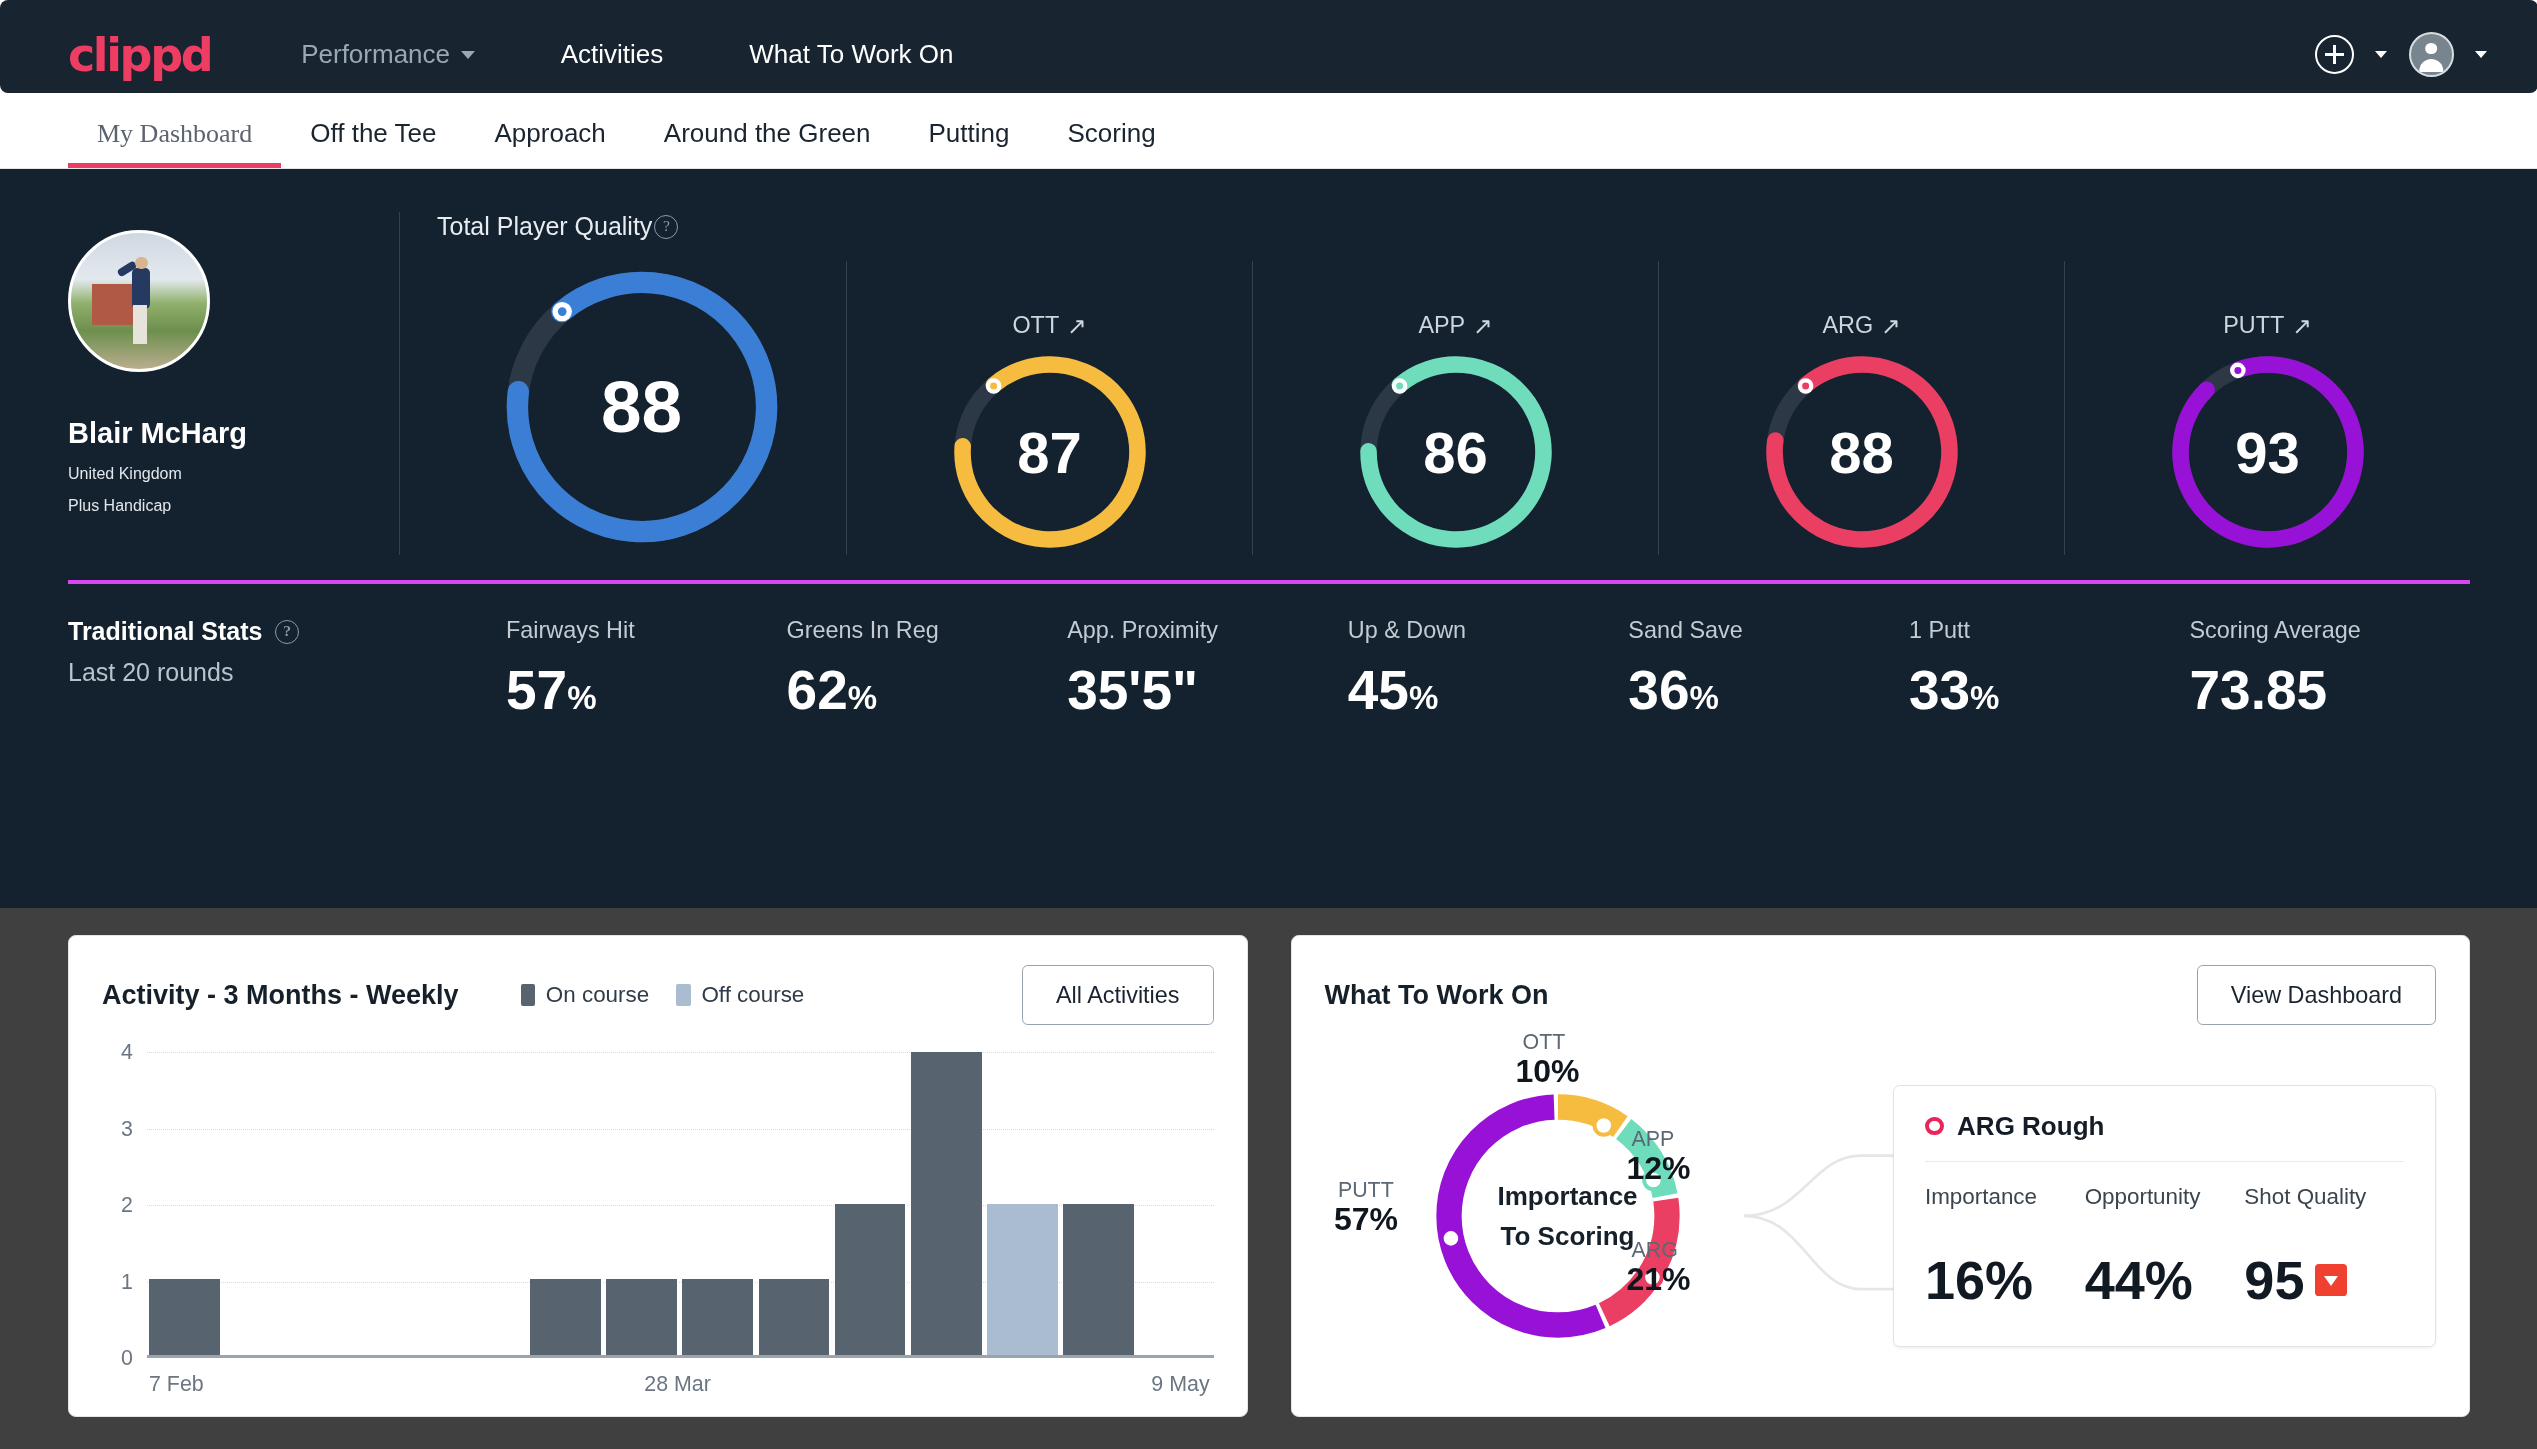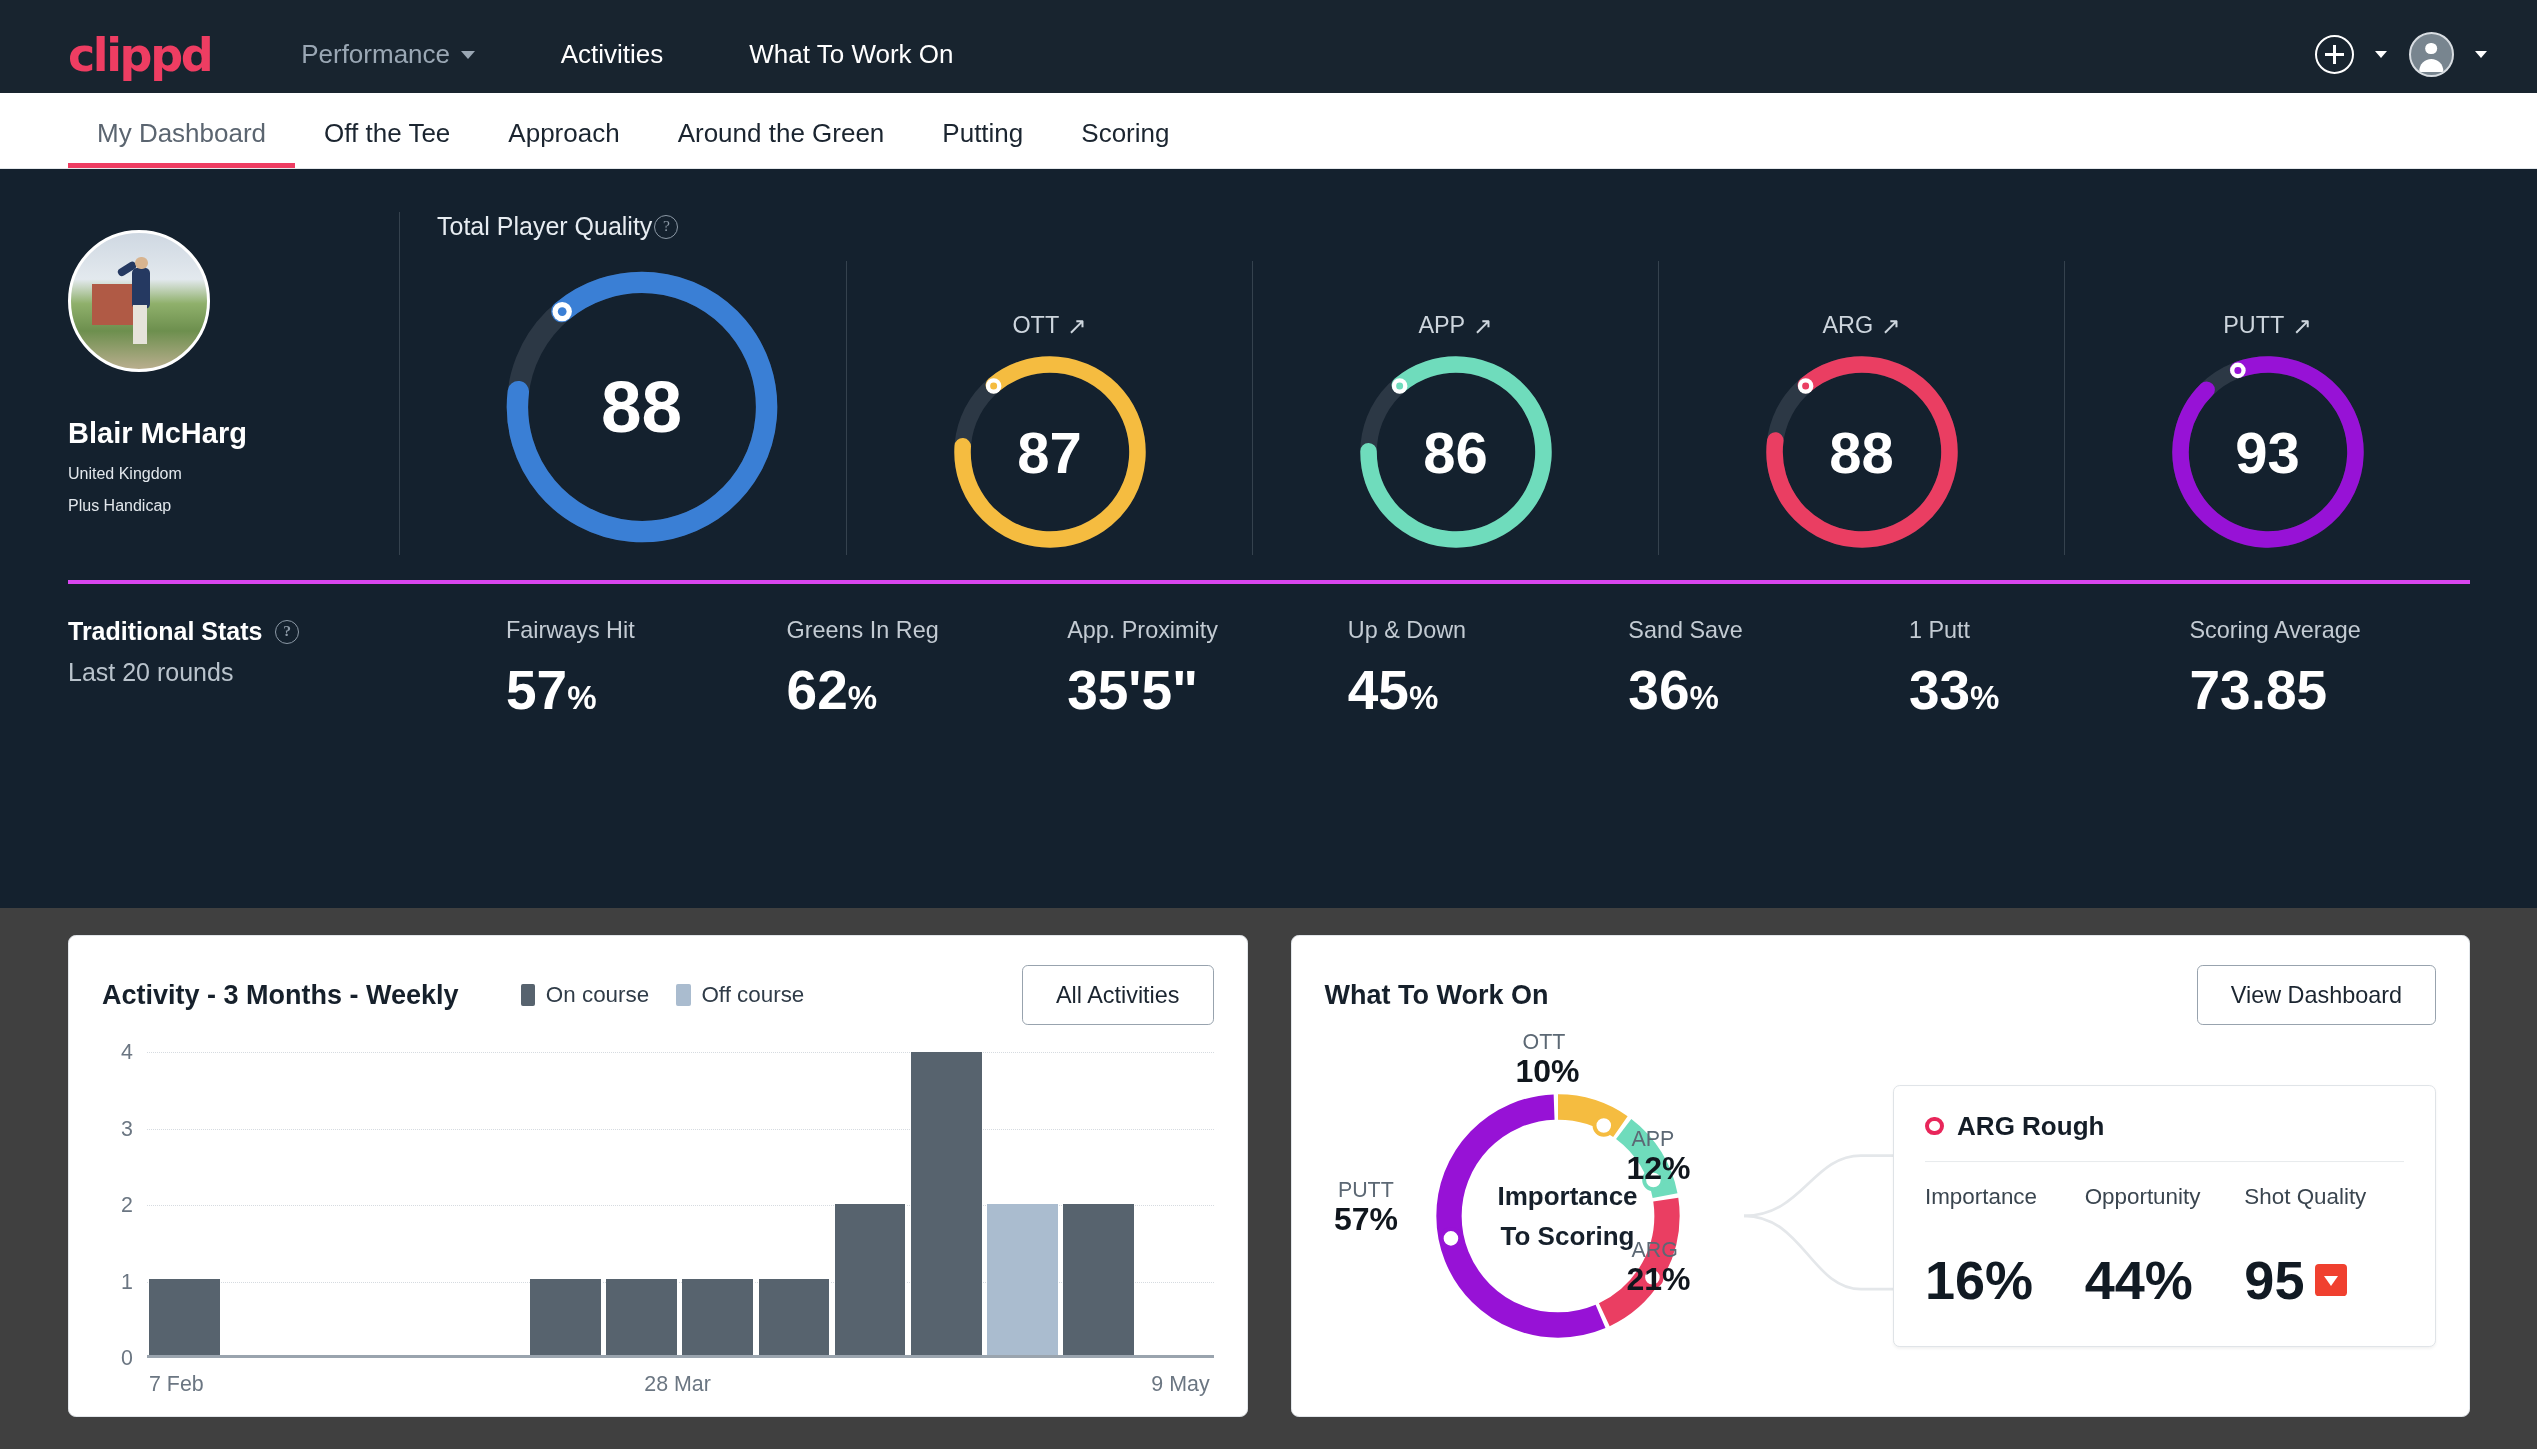--- a/index.html
+++ b/index.html
@@ -13,20 +13,21 @@
   }
 
   
   .topnav {
     height: 93px;
     background: #18242f;
     display: flex;
     align-items: center;
     padding: 16px 51px 0 68px;
     position: relative;
+    border-radius: 8px;
   }
   .logo {
     font-size: 46px;
     font-weight: bold;
     color: #ee3d62;
     letter-spacing: -2.4px;
     margin-right: 90px;
     font-family: "DejaVu Sans", sans-serif;
   }
   .nav-links { display: flex; align-items: center; gap: 86px; }
@@ -99,21 +100,21 @@
     gap: 0;
   }
   .tab {
     font-size: 26px;
     color: #1b2530;
     padding: 0 29px 19.5px 29px;
     cursor: pointer;
     white-space: nowrap;
     position: relative;
   }
-  .tab.active { color: #5b6570; }
+  .tab.active { color: #5b6570; font-family: Liberation Serif, serif; }
   .tab.active::after {
     content: "";
     position: absolute;
     left: 0; right: 0; bottom: 0;
     height: 4.9px;
     background: #ee3d62;
   }
 
   
   .hero {

